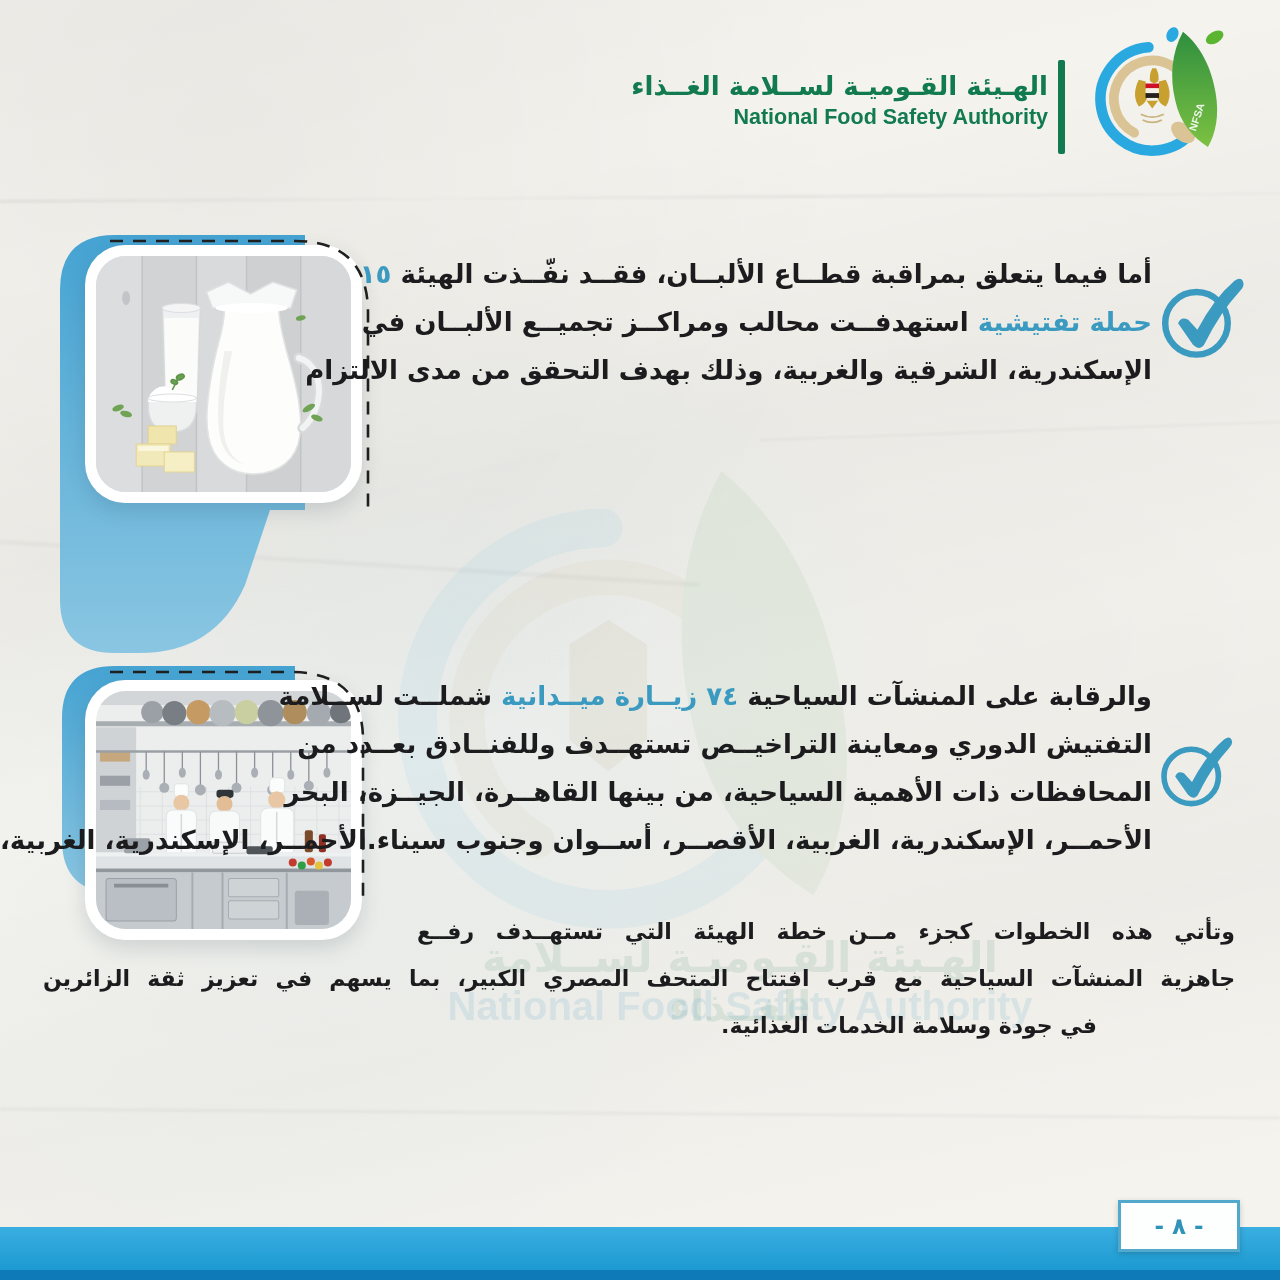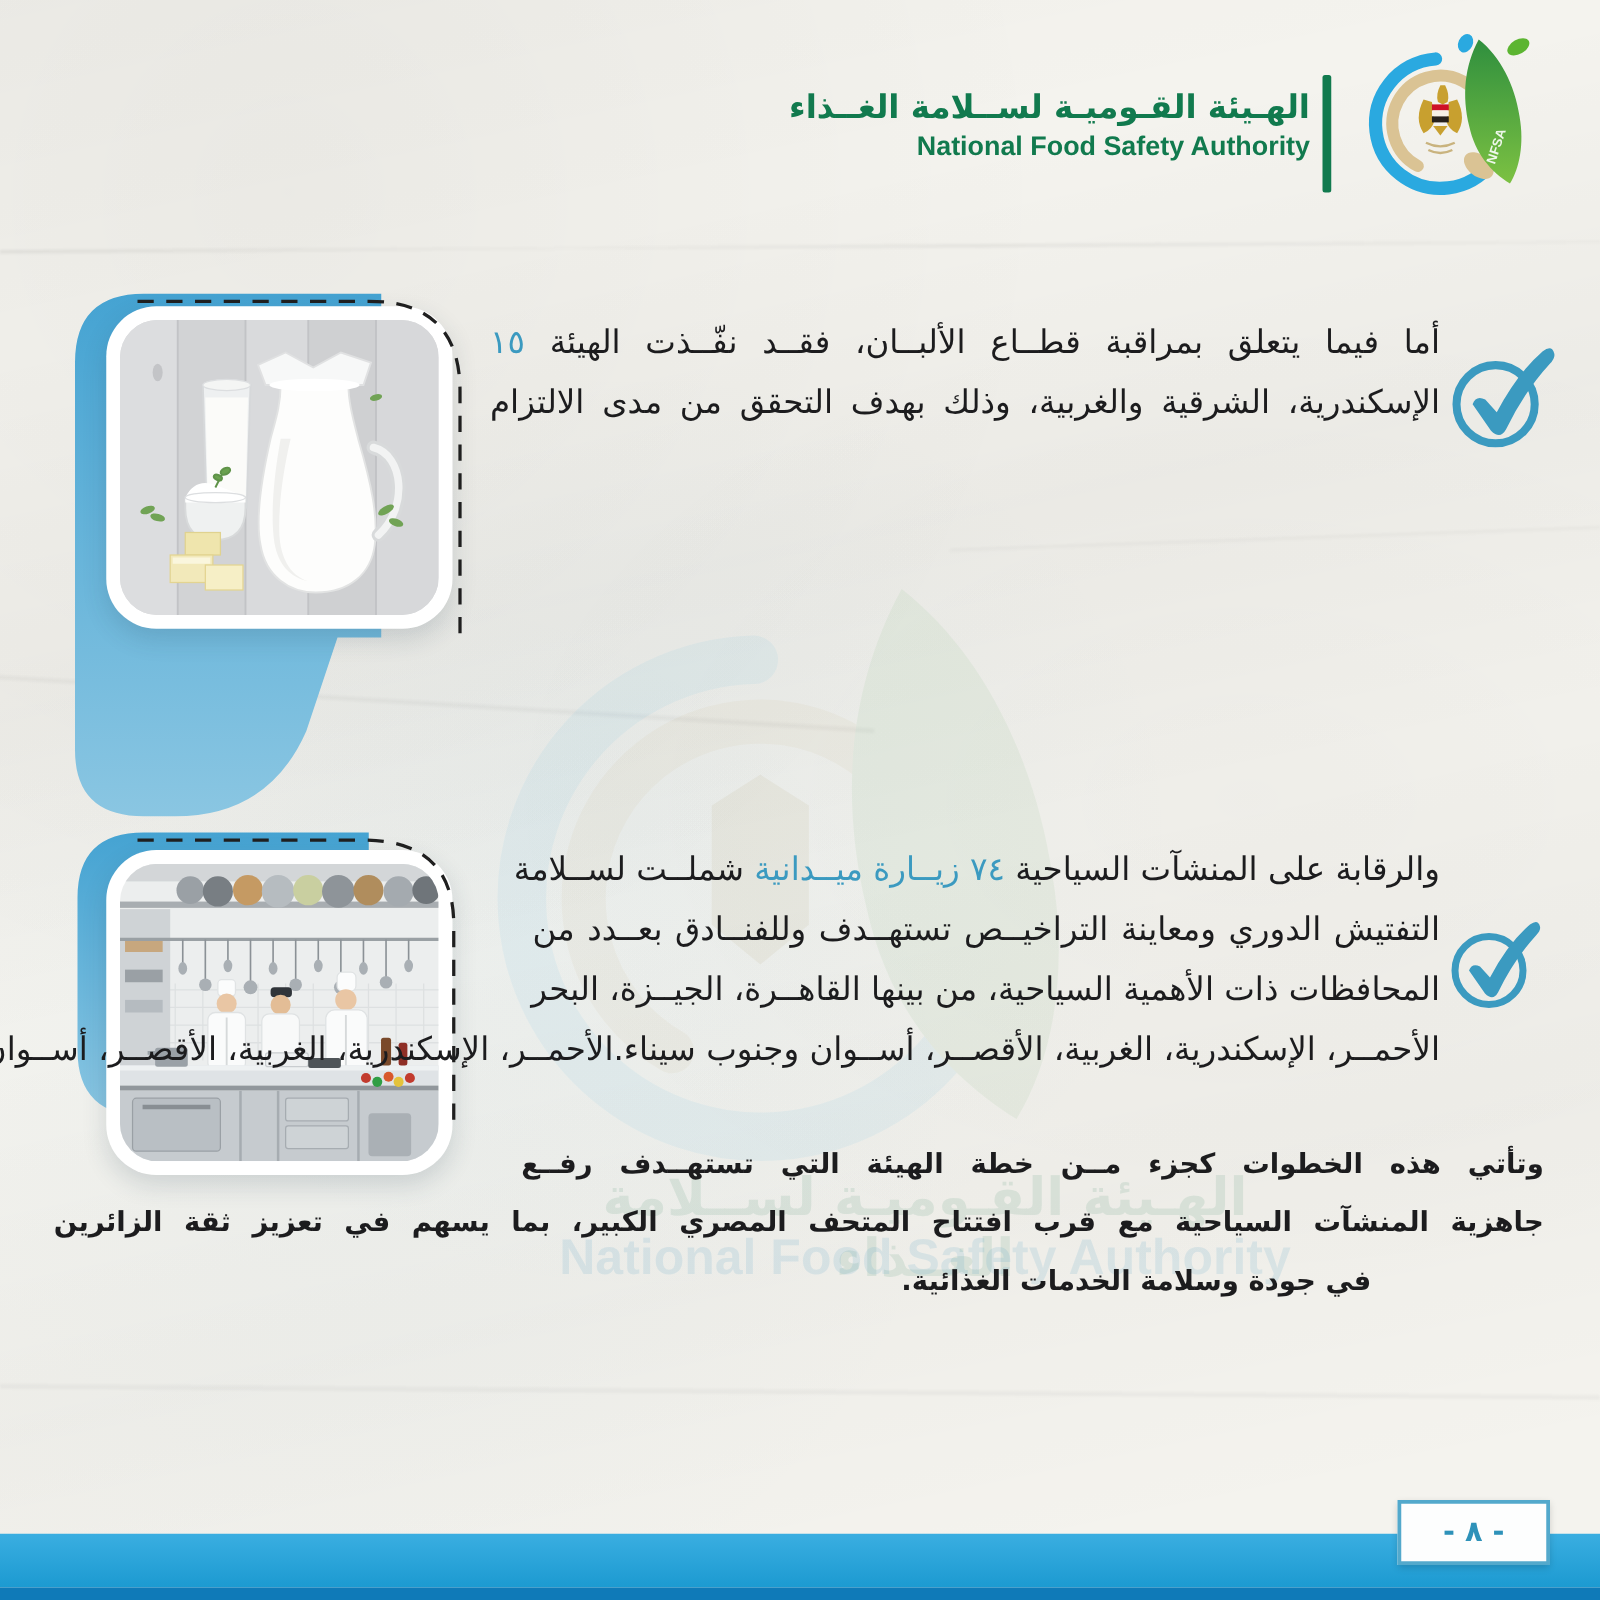--- a/index.html
+++ b/index.html
@@ -50,21 +50,21 @@
   .photo-inner{width:100%;height:100%;border-radius:30px;overflow:hidden;}
   .photo-inner svg{display:block;width:100%;height:100%;}
   .dash-frame{position:absolute;left:0;top:0;pointer-events:none;}
 
   
   .check{position:absolute;}
   #check1{left:1156px;top:270px;width:92px;height:92px;}
   #check2{left:1156px;top:730px;width:80px;height:80px;}
 
   
-  .tblock{position:absolute;direction:rtl;color:#1c1c1e;font-weight:normal;}
+  .tblock{position:absolute;direction:rtl;color:#1c1c1e;font-weight:bold;}
   .tline{height:48px;line-height:48px;font-size:26px;text-align:justify;text-align-last:justify;
     white-space:nowrap;}
   #b1text{top:250px;right:128px;width:760px;}
   #b2text{top:672px;right:128px;width:726px;}
   .hl{color:#3b9ac0;}
   .closing-line{position:absolute;direction:rtl;color:#1c1c1e;font-weight:bold;font-size:22px;
     line-height:48px;height:48px;}
   #c1{top:908px;right:45px;width:818px;text-align:justify;text-align-last:justify;white-space:nowrap;}
   #c2{top:955px;right:45px;width:1192px;text-align:justify;text-align-last:justify;white-space:nowrap;}
   #c3{top:1002px;right:183px;text-align:right;white-space:nowrap;}
@@ -199,20 +199,21 @@
   </svg>
 </div>
 
 <svg class="check" id="check1" viewBox="0 0 100 100">
   <circle cx="44" cy="58" r="34" fill="none" stroke="#3b9ac0" stroke-width="7"></circle>
   <path d="M24 58 q 3 -8 11 -4 l 10 11 q 18 -34 40 -53 q 8 -6 10 2 q 1 4 -4 9 q -22 24 -38 57 q -5 9 -13 1 z" fill="#3b9ac0"></path>
 </svg>
 
 <div class="tblock" id="b1text" dir="rtl">
   <div class="tline"><span>أما فيما يتعلق بمراقبة قطــاع الألبــان، فقــد نفّــذت الهيئة </span><span class="hl">١٥</span><span></span></div>
+  <div class="tline"><span></span><span class="hl">حملة تفتيشية</span><span> استهدفــت محالب ومراكــز تجميــع الألبــان في</span></div>
   <div class="tline"><span>الإسكندرية، الشرقية والغربية، وذلك بهدف التحقق من مدى الالتزام</span><span class="hl"></span><span></span></div>
 </div>
 
 <div class="card-wrap" id="card2">
   <svg class="blue-shape" width="335" height="300" viewBox="0 0 335 300">
     <defs>
         <linearGradient id="bs2" x1="0" y1="0" x2="0" y2="1">
       <stop offset="0" stop-color="#45a3d2"></stop>
           <stop offset="1" stop-color="#8ac6e2"></stop>
     </linearGradient>

